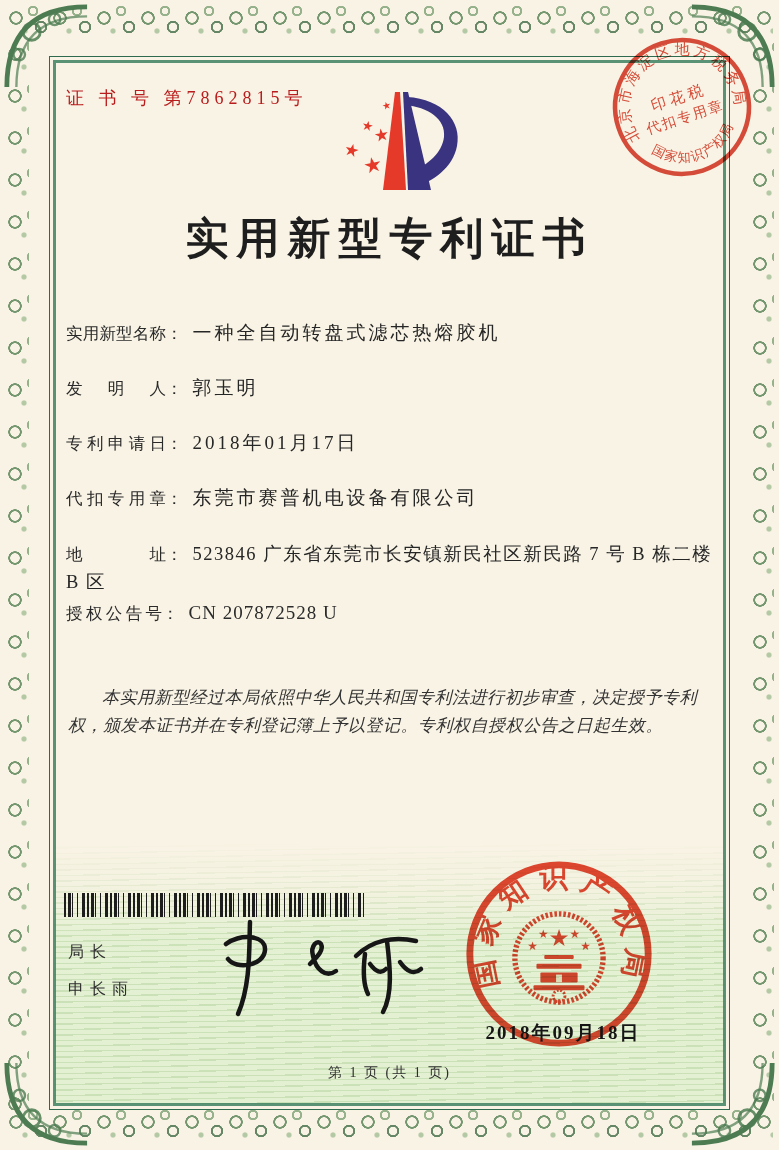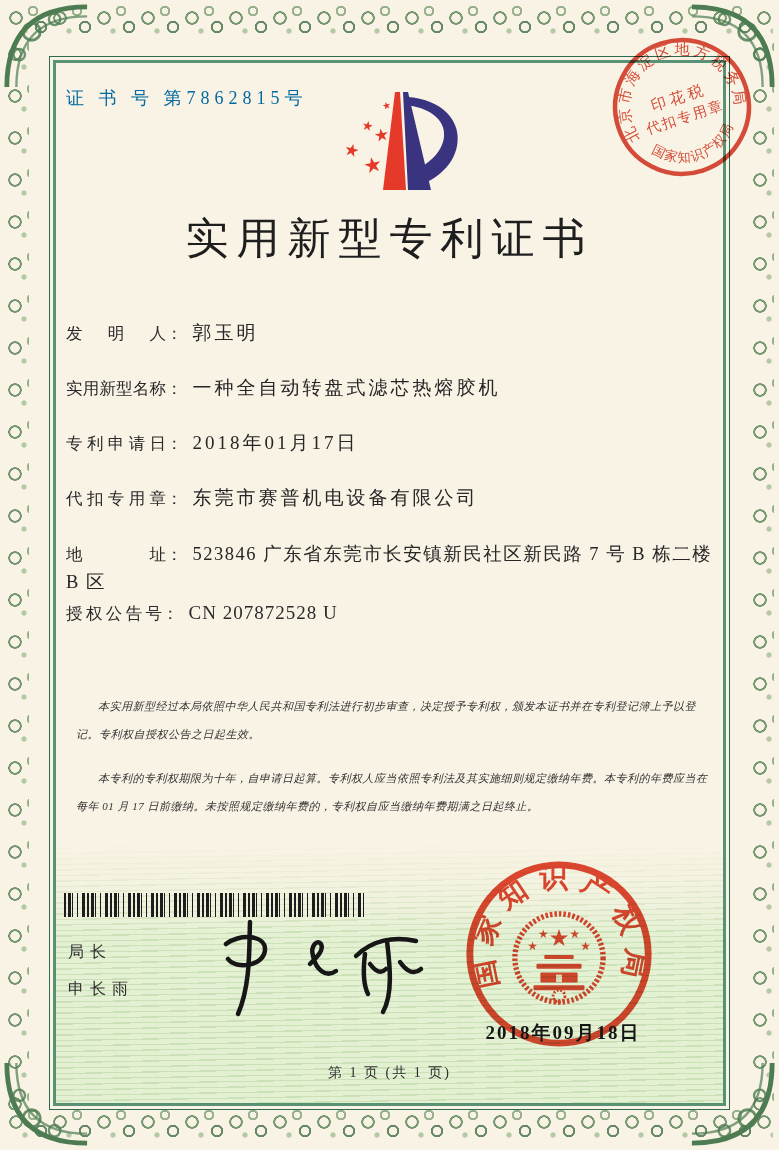--- a/index.html
+++ b/index.html
@@ -32,37 +32,37 @@
   .frame-inner{position:absolute;inset:3px;border:3px solid rgba(62,128,97,.85);}
   
   .green-tint{position:absolute;left:54px;right:54px;top:842px;bottom:46px;z-index:1;
     background:
       repeating-linear-gradient(179deg, rgba(146,188,120,.30) 0 1.3px, rgba(255,255,255,0) 1.3px 5.5px),
       linear-gradient(180deg, rgba(226,240,209,0) 0, rgba(226,240,209,.9) 90px, #e3f0d2 170px);
     -webkit-mask-image:linear-gradient(180deg, transparent 0, #000 95px);
     mask-image:linear-gradient(180deg, transparent 0, #000 95px);
   }
   
-  .cert-no{position:absolute;left:66px;top:86px;z-index:3;font-size:18px;letter-spacing:5px;color:#0369a1;}
+  .cert-no{position:absolute;left:66px;top:86px;z-index:3;font-size:18px;letter-spacing:5px;color:#b91c1c;}
   .logo{position:absolute;left:50%;top:84px;transform:translateX(-50%);z-index:3;}
   .tax-stamp{position:absolute;right:16px;top:26px;width:162px;height:162px;z-index:4;
     transform:rotate(-18deg);mix-blend-mode:multiply;opacity:.92;}
   .title{position:absolute;left:0;right:0;top:210px;z-index:3;text-align:center;
-    font-size:43px;font-weight:normal;letter-spacing:8px;color:#1e1e1e;}
+    font-size:43px;font-weight:bold;letter-spacing:8px;color:#1e1e1e;}
   .fields{position:absolute;left:66px;right:56px;top:320px;z-index:3;}
   .frow{margin:0 0 28px;font-size:19px;line-height:26px;color:#262626;}
   .flabel{display:inline-block;width:100px;font-size:16.5px;letter-spacing:0;
     text-align:justify;text-align-last:justify;vertical-align:baseline;color:#2a2a2a;}
   .fcolon{font-size:16.5px;margin-right:10px;}
   .fval{letter-spacing:3px;}
   .frow.addr{margin-bottom:4px;line-height:27px;}
   .frow.addr .fval{letter-spacing:1.5px;font-size:18.5px;}
   .grant-row{display:flex;justify-content:space-between;margin:0;font-size:19px;line-height:26px;}
   .paras{position:absolute;left:60px;right:54px;top:676px;z-index:3;}
-  .paras p{margin:16px;text-indent:2em;font-size:11px;line-height:28px;letter-spacing:.5px;
+  .paras p{margin:8px;text-indent:2em;font-size:17px;line-height:28px;letter-spacing:.5px;
     font-style:italic;color:#333;}
   .barcode{position:absolute;left:64px;top:893px;width:300px;height:24px;z-index:3;
     background-image:repeating-linear-gradient(90deg,
       #1d1d1d 0 2px, transparent 2px 4px,
       #1d1d1d 4px 7px, transparent 7px 8px,
       #1d1d1d 8px 9px,  transparent 9px 13px,
       #1d1d1d 13px 14px, transparent 14px 18px,
       #1d1d1d 18px 21px, transparent 21px 23px);
   }
   .signer{position:absolute;left:68px;top:942px;z-index:3;font-size:16px;letter-spacing:6px;color:#2d2d2d;}
@@ -154,42 +154,41 @@
     <textPath href="#taxBot" startOffset="50%" text-anchor="middle">国家知识产权局</textPath>
   </text>
   <text x="80" y="75" font-size="15" fill="#d8402e" letter-spacing="4" text-anchor="middle">印花税</text>
   <text x="80" y="95" font-size="14" fill="#d8402e" letter-spacing="2" text-anchor="middle">代扣专用章</text>
 </svg>
 
 <div class="title">实用新型专利证书</div>
 
 <div class="fields">
   <p class="frow">
+    <span class="flabel">实用新型名称</span><span class="fcolon">：</span><span class="fval">一种全自动转盘式滤芯热熔胶机</span>
+  </p>
+  <p class="frow">
     <span class="flabel">发明人</span><span class="fcolon">：</span><span class="fval">郭玉明</span>
-  </p>
-  <p class="frow">
-    <span class="flabel">实用新型名称</span><span class="fcolon">：</span><span class="fval">一种全自动转盘式滤芯热熔胶机</span>
   </p>
   <p class="frow">
     <span class="flabel">专利申请日</span><span class="fcolon">：</span><span class="fval">2018年01月17日</span>
   </p>
   <p class="frow">
     <span class="flabel">代扣专用章</span><span class="fcolon">：</span><span class="fval">东莞市赛普机电设备有限公司</span>
   </p>
   <p class="frow addr">
     <span class="flabel">地址</span><span class="fcolon">：</span><span class="fval">523846 广东省东莞市长安镇新民社区新民路 7 号 B 栋二楼 B 区</span>
   </p>
   <p class="grant-row">
     <span><span class="flabel" style="width:96px">授权公告号</span><span class="fcolon">：</span><span class="fval" style="letter-spacing:1px">CN 207872528 U</span></span>
   </p>
 </div>
 
 <div class="paras">
   <p>本实用新型经过本局依照中华人民共和国专利法进行初步审查，决定授予专利权，颁发本证书并在专利登记簿上予以登记。专利权自授权公告之日起生效。</p>
-  <p>本专利的专利权期限为十年，自申请日起算。专利权人应当依照专利法及其实施细则规定缴纳年费。本专利的年费应当在每年 01 月 17 日前缴纳。未按照规定缴纳年费的，专利权自应当缴纳年费期满之日起终止。</p>
 </div>
 
 <div class="barcode"></div>
 
 <div class="signer">
   <span class="t">局长</span>
   <span class="t">申长雨</span>
 </div>
 
 <svg class="signature" width="260" height="110" viewBox="0 0 260 110">

